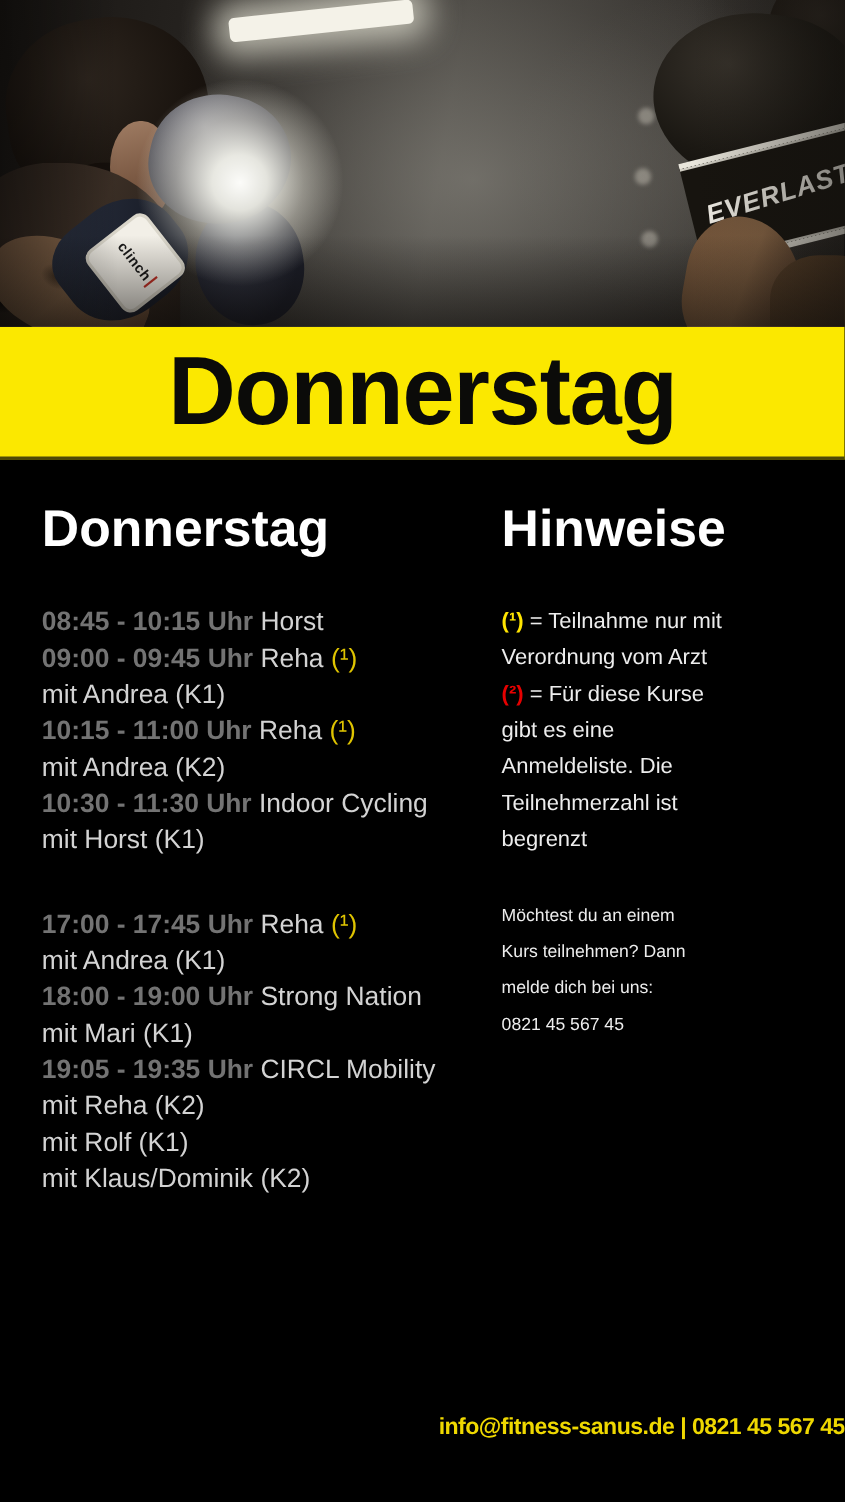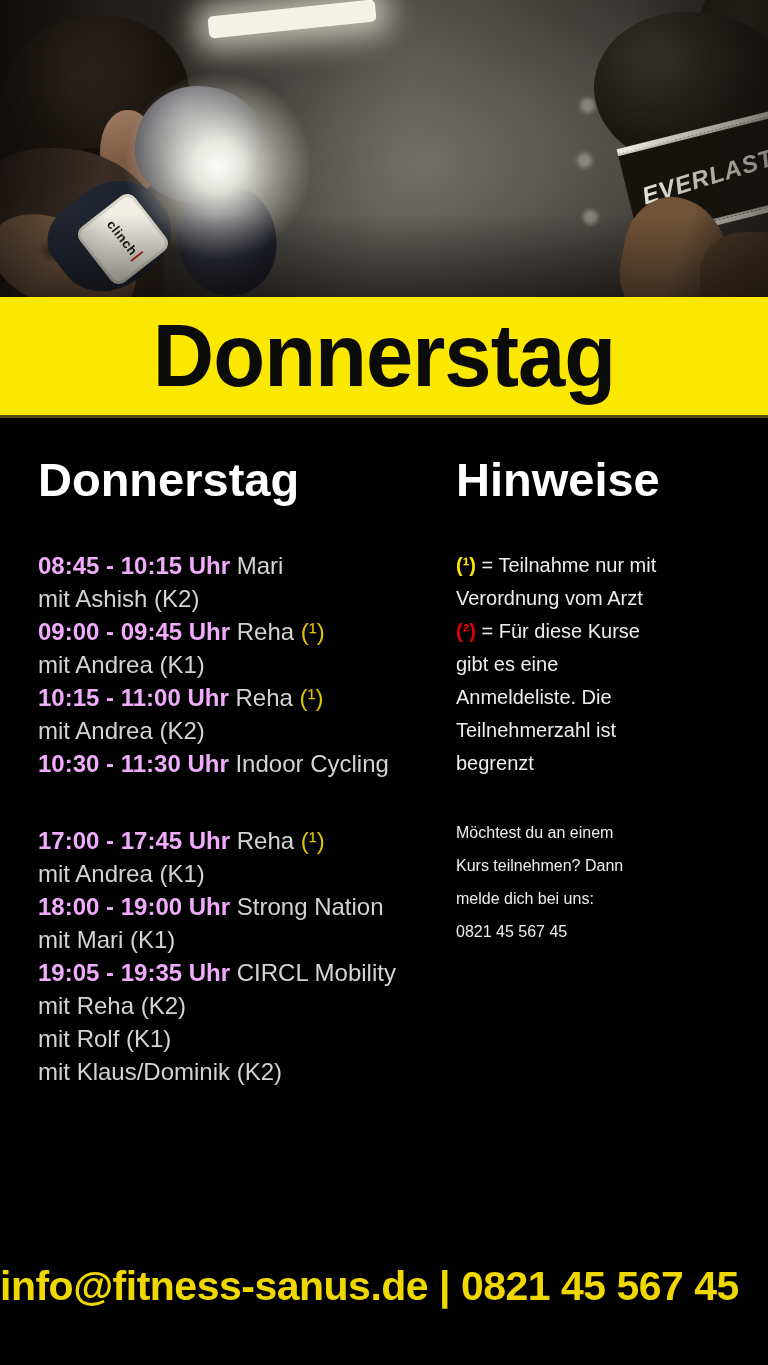--- a/index.html
+++ b/index.html
@@ -84,31 +84,31 @@
     justify-content:center;border-bottom:3px solid #4d4a06;box-sizing:border-box;}
   .banner h1{margin:0;font-size:85px;font-weight:800;color:#0b0b09;letter-spacing:-1px;
     transform:scaleY(1.04);}
 
   
   .content{position:relative;height:944px;background:#000;box-sizing:border-box;
     padding:34px 28px 0 38px;color:#d6d6d6;}
   .columns{display:grid;grid-template-columns:418px 1fr;}
   .content h2{margin:0 0 42px;font-size:47px;font-weight:700;color:#ffffff;letter-spacing:0;}
   .entry-line{font-size:24px;line-height:33px;color:#d3d3d3;}
-  .entry-time{color:#f0abfc;font-weight:700;margin-top:17px;}
+  .entry-time{color:#737373;font-weight:700;margin-top:17px;}
   .entry-marker{color:var(--marker-gold,#DFC400);}
   .group + .group{margin-top:44px;}
   .note{margin:0;font-size:20px;line-height:33px;color:#ededed;}
   .note + .note{}
   .note-marker{font-weight:700;}
   .contact{margin:36px 0 0;font-size:16px;line-height:33px;color:#ededed;}
 
   
-  .footer{position:absolute;left:0;right:0;bottom:52px;text-align:left;
-    font-size:41px;font-weight:700;color:var(--footer-yellow,#EFD800);letter-spacing:-0.5px;}
+  .footer{position:absolute;left:0;right:0;bottom:52px;text-align:right;
+    font-size:21px;font-weight:700;color:var(--footer-yellow,#EFD800);letter-spacing:-0.5px;}
 </style>
 </head>
 <body>
 
 <div class="poster">
 
   <div class="photo">
     <div class="layer ceiling-light"></div>
     <div class="layer bokeh b1"></div>
     <div class="layer bokeh b2"></div>
@@ -145,33 +145,33 @@
   </div>
 
   <div class="content">
     <div class="columns">
 
       <div class="schedule-col">
         <h2>Donnerstag</h2>
         <div>
             <div class="group">
               <div>
-                <div class="entry-line"><span class="entry-time">08:45 - 10:15 Uhr</span> <span>Mari</span></div>
-                <div class="entry-line">mit Ashish (K2)</div>
+                <div class="entry-line"><span class="entry-time">08:45 - 10:15 Uhr</span> <span>Horst</span></div>
               </div>
               <div>
                 <div class="entry-line"><span class="entry-time">09:00 - 09:45 Uhr</span> <span>Reha</span> <span class="entry-marker">(¹)</span></div>
                 <div class="entry-line">mit Andrea (K1)</div>
               </div>
               <div>
                 <div class="entry-line"><span class="entry-time">10:15 - 11:00 Uhr</span> <span>Reha</span> <span class="entry-marker">(¹)</span></div>
                 <div class="entry-line">mit Andrea (K2)</div>
               </div>
               <div>
                 <div class="entry-line"><span class="entry-time">10:30 - 11:30 Uhr</span> <span>Indoor Cycling</span></div>
+                <div class="entry-line">mit Horst (K1)</div>
               </div>
             </div>
             <div class="group">
               <div>
                 <div class="entry-line"><span class="entry-time">17:00 - 17:45 Uhr</span> <span>Reha</span> <span class="entry-marker">(¹)</span></div>
                 <div class="entry-line">mit Andrea (K1)</div>
               </div>
               <div>
                 <div class="entry-line"><span class="entry-time">18:00 - 19:00 Uhr</span> <span>Strong Nation</span></div>
                 <div class="entry-line">mit Mari (K1)</div>

